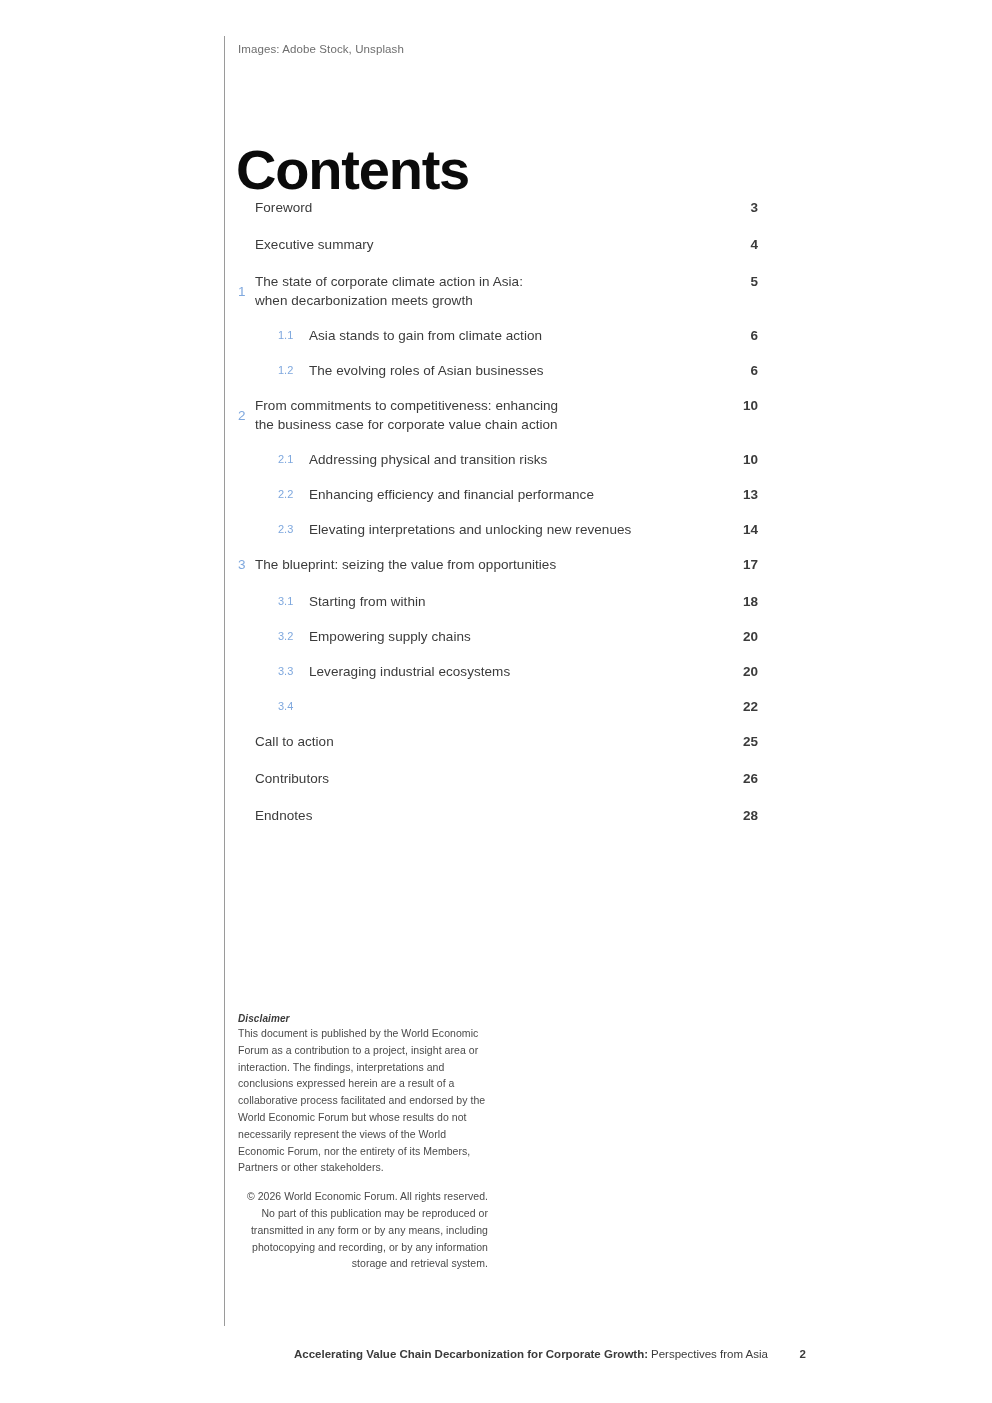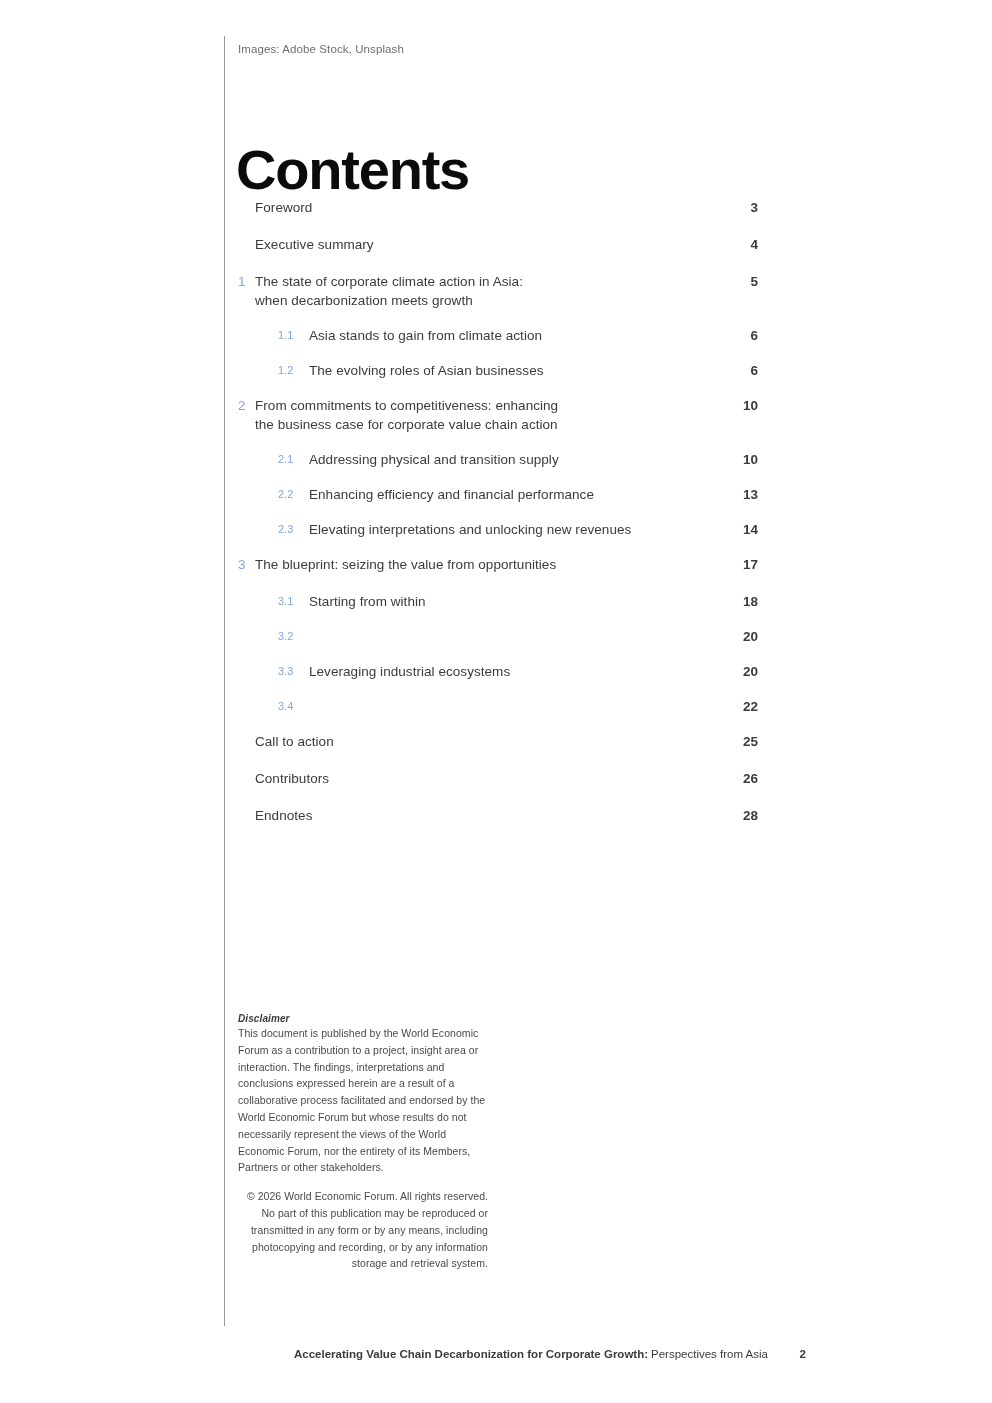--- a/index.html
+++ b/index.html
@@ -53,21 +53,21 @@
   
   .toc {
     position: absolute;
     left: 238px;
     top: 198px;
     width: 520px;
   }
   .toc-row {
     position: relative;
     display: flex;
-    align-items: flex-start;
+    align-items: center;
     margin-bottom: 18px;
   }
   .toc-row.lvl1 { margin-bottom: 18px; }
   .toc-row.lvl2 { margin-bottom: 16px; padding-left: 40px; }
   .toc-row.multiline { margin-bottom: 16px; }
 
   .toc-num {
     flex: 0 0 auto;
     color: #7fa8de;
     font-size: 13.5px;
@@ -183,21 +183,21 @@
         <span class="toc-label"><span>The evolving roles of Asian businesses</span></span>
         <span class="toc-page">6</span>
       </div>
       <div class="toc-row lvl1 multiline">
         <span class="toc-num">2</span>
         <span class="toc-label"><span>From commitments to competitiveness: enhancing</span><span class="line2">the business case for corporate value chain action</span></span>
         <span class="toc-page">10</span>
       </div>
       <div class="toc-row lvl2">
         <span class="toc-num sub">2.1</span>
-        <span class="toc-label"><span>Addressing physical and transition supply</span></span>
+        <span class="toc-label"><span>Addressing physical and transition risks</span></span>
         <span class="toc-page">10</span>
       </div>
       <div class="toc-row lvl2">
         <span class="toc-num sub">2.2</span>
         <span class="toc-label"><span>Enhancing efficiency and financial performance</span></span>
         <span class="toc-page">13</span>
       </div>
       <div class="toc-row lvl2">
         <span class="toc-num sub">2.3</span>
         <span class="toc-label"><span>Elevating interpretations and unlocking new revenues</span></span>
@@ -208,20 +208,21 @@
         <span class="toc-label"><span>The blueprint: seizing the value from opportunities</span></span>
         <span class="toc-page">17</span>
       </div>
       <div class="toc-row lvl2">
         <span class="toc-num sub">3.1</span>
         <span class="toc-label"><span>Starting from within</span></span>
         <span class="toc-page">18</span>
       </div>
       <div class="toc-row lvl2">
         <span class="toc-num sub">3.2</span>
+        <span class="toc-label"><span>Empowering supply chains</span></span>
         <span class="toc-page">20</span>
       </div>
       <div class="toc-row lvl2">
         <span class="toc-num sub">3.3</span>
         <span class="toc-label"><span>Leveraging industrial ecosystems</span></span>
         <span class="toc-page">20</span>
       </div>
       <div class="toc-row lvl2">
         <span class="toc-num sub">3.4</span>
         <span class="toc-page">22</span>

